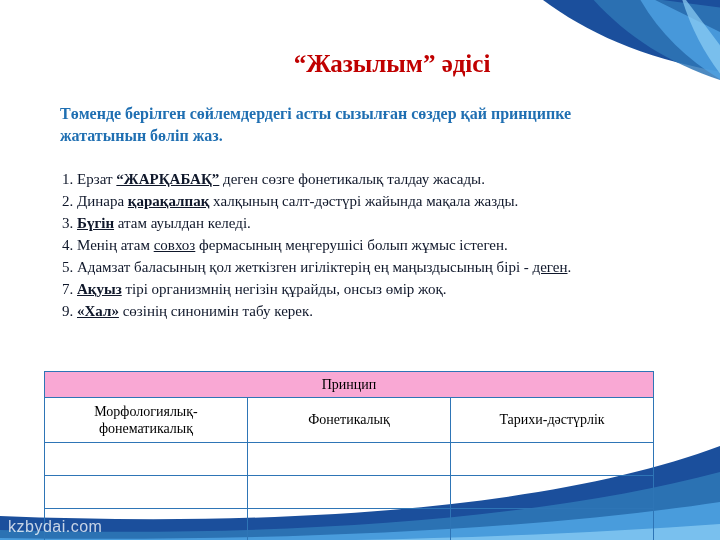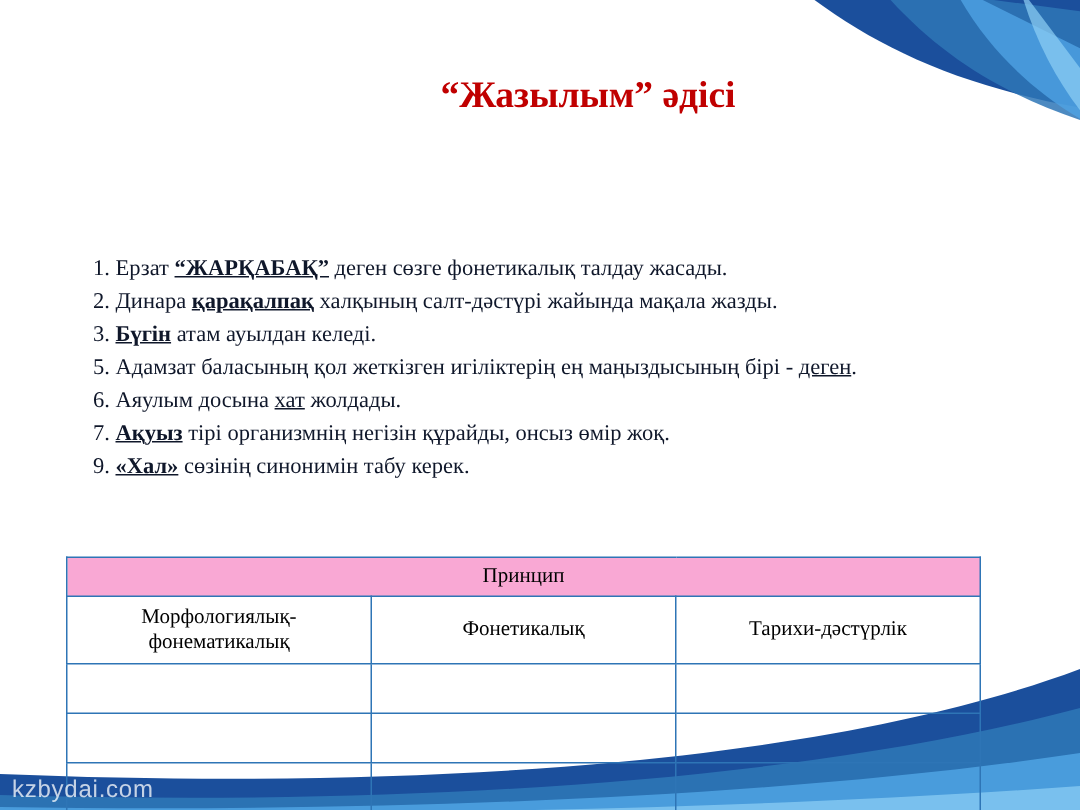--- a/index.html
+++ b/index.html
@@ -134,27 +134,28 @@
 
   <svg class="deco deco-bottom" viewBox="0 0 720 120" preserveAspectRatio="none">
     <path d="M0,120 L720,120 L720,26 C560,86 300,108 0,96 Z" fill="#1B4F9C"></path>
     <path d="M0,120 L720,120 L720,52 C540,100 280,118 0,110 Z" fill="#2E75B6" opacity="0.9"></path>
     <path d="M0,120 L720,120 L720,82 C520,112 250,122 0,118 Z" fill="#4FA3E3" opacity="0.85"></path>
     <path d="M0,120 L720,120 L720,104 C500,120 240,124 0,122 Z" fill="#8FD0F5" opacity="0.7"></path>
   </svg>
 
   <div class="title">“Жазылым” әдісі</div>
 
+  <div class="intro">Төменде берілген сөйлемдердегі асты сызылған сөздер қай принципке жататынын бөліп жаз.</div>
 
   <div class="list">
     <div class="list-item">1. Ерзат <span class="b">“ЖАРҚАБАҚ”</span> деген сөзге фонетикалық талдау жасады.</div>
     <div class="list-item">2. Динара <span class="b">қарақалпақ</span> халқының салт-дәстүрі жайында мақала жазды.</div>
     <div class="list-item">3. <span class="b">Бүгін</span> атам ауылдан келеді.</div>
+    <div class="list-item">4. Менің атам <span class="u">совхоз</span> фермасының меңгерушісі болып жұмыс істеген.</div>
     <div class="list-item">5. Адамзат баласының қол жеткізген игіліктерің ең маңыздысының бірі - <span class="u">деген</span>.</div>
-    <div class="list-item">6. Аяулым досына <span class="u">хат</span> жолдады.</div>
     <div class="list-item">7. <span class="b">Ақуыз</span> тірі организмнің негізін құрайды, онсыз өмір жоқ.</div>
     <div class="list-item">9. <span class="b">«Хал»</span> сөзінің синонимін табу керек.</div>
   </div>
 
   <table class="tbl">
     <tbody>
         <tr class="head-row">
       <td colspan="3">Принцип</td>
     </tr>
     <tr class="sub-row">

